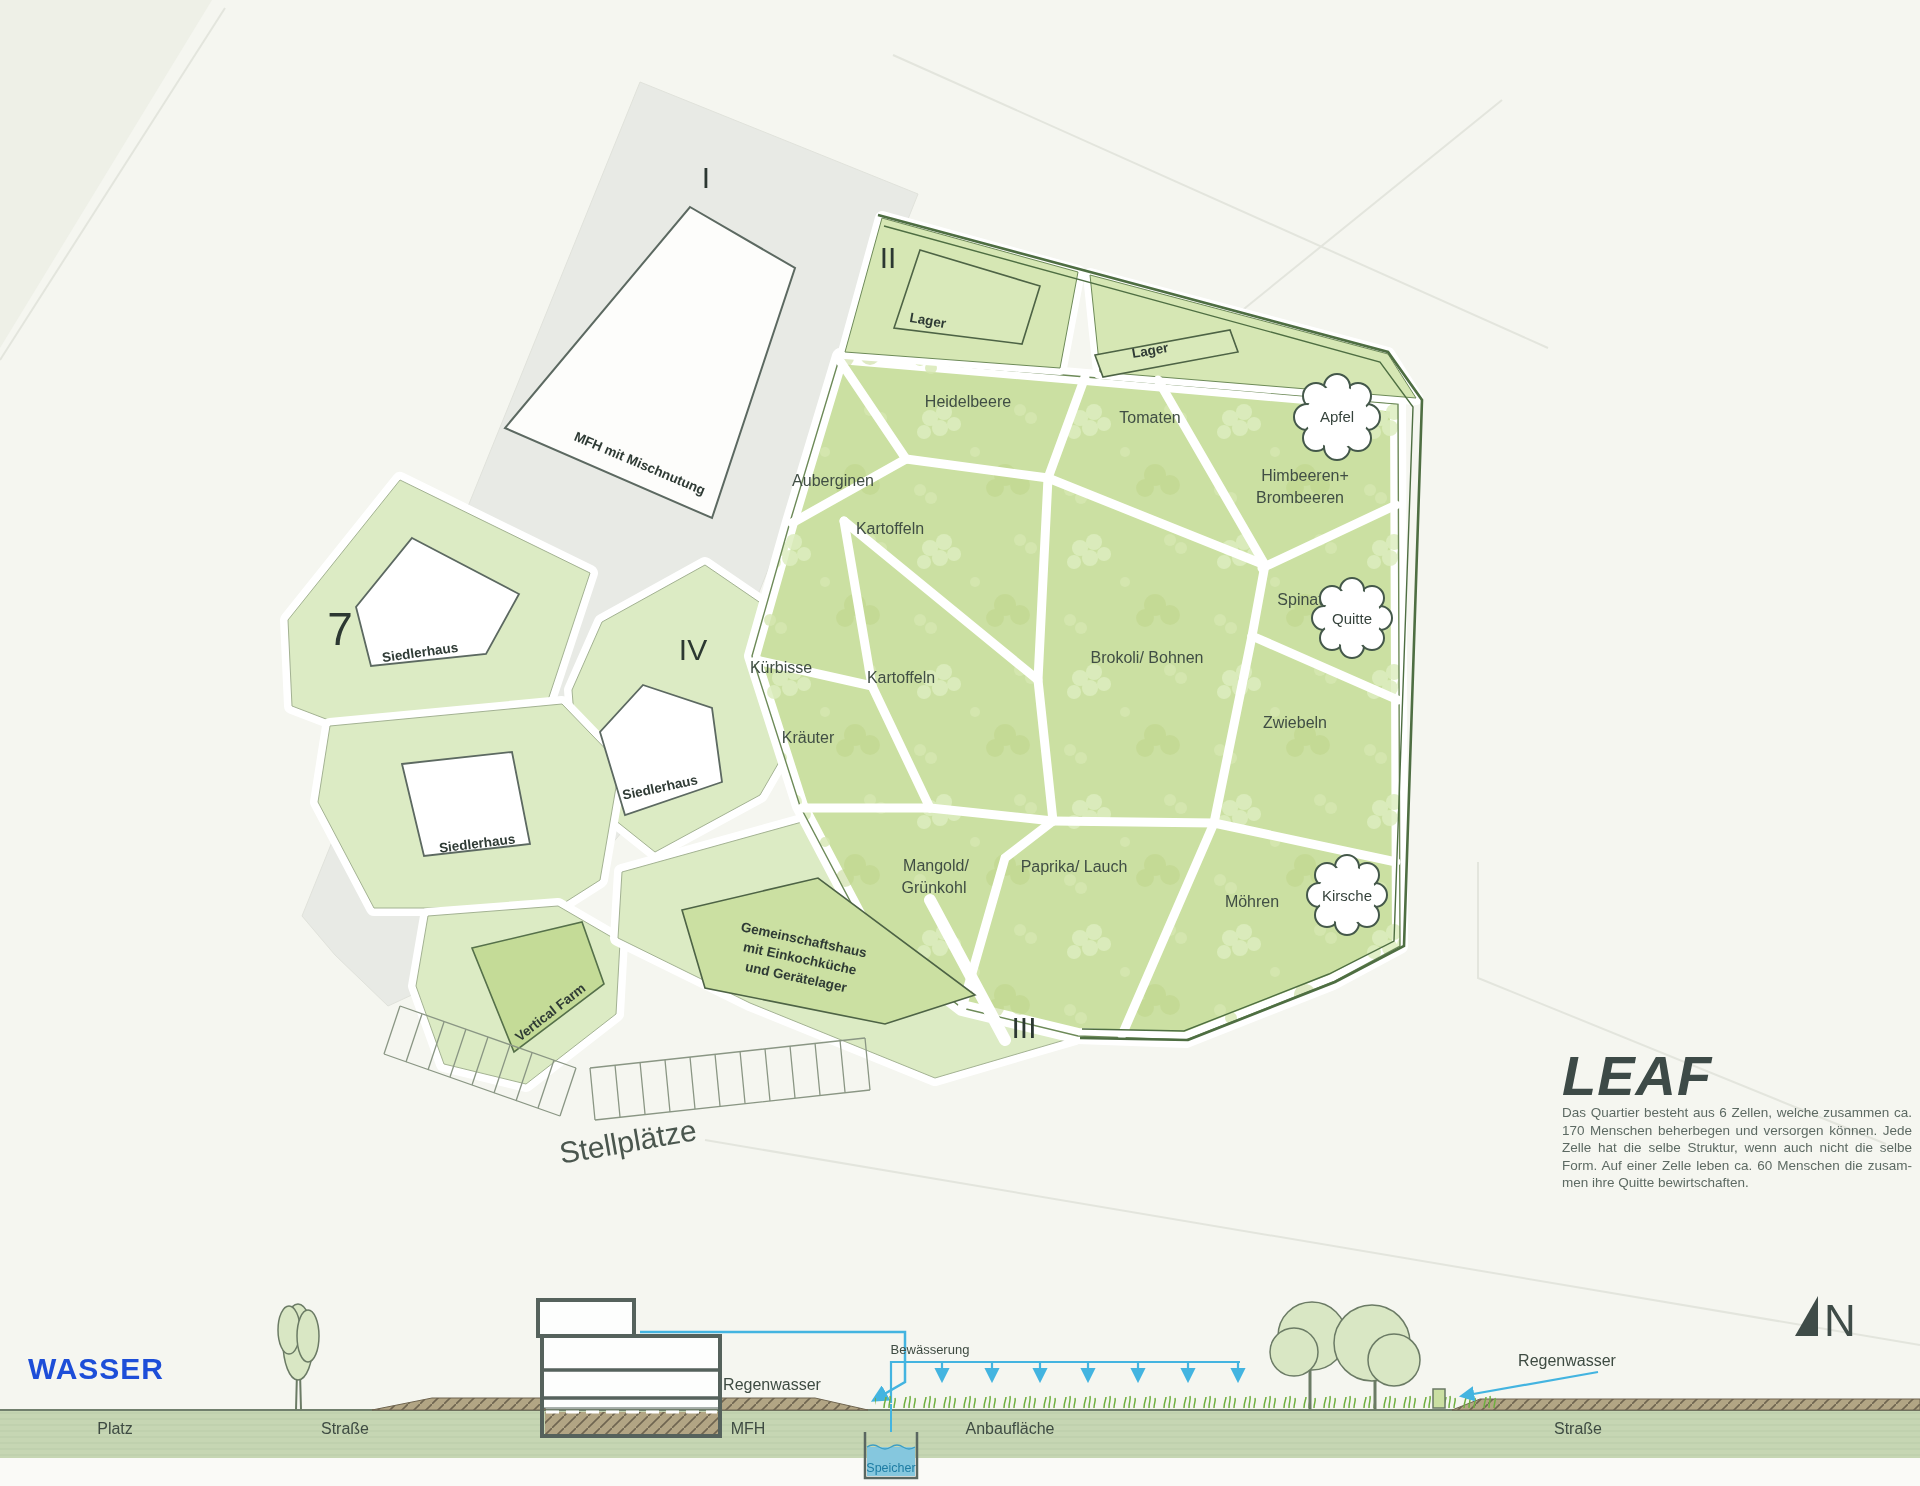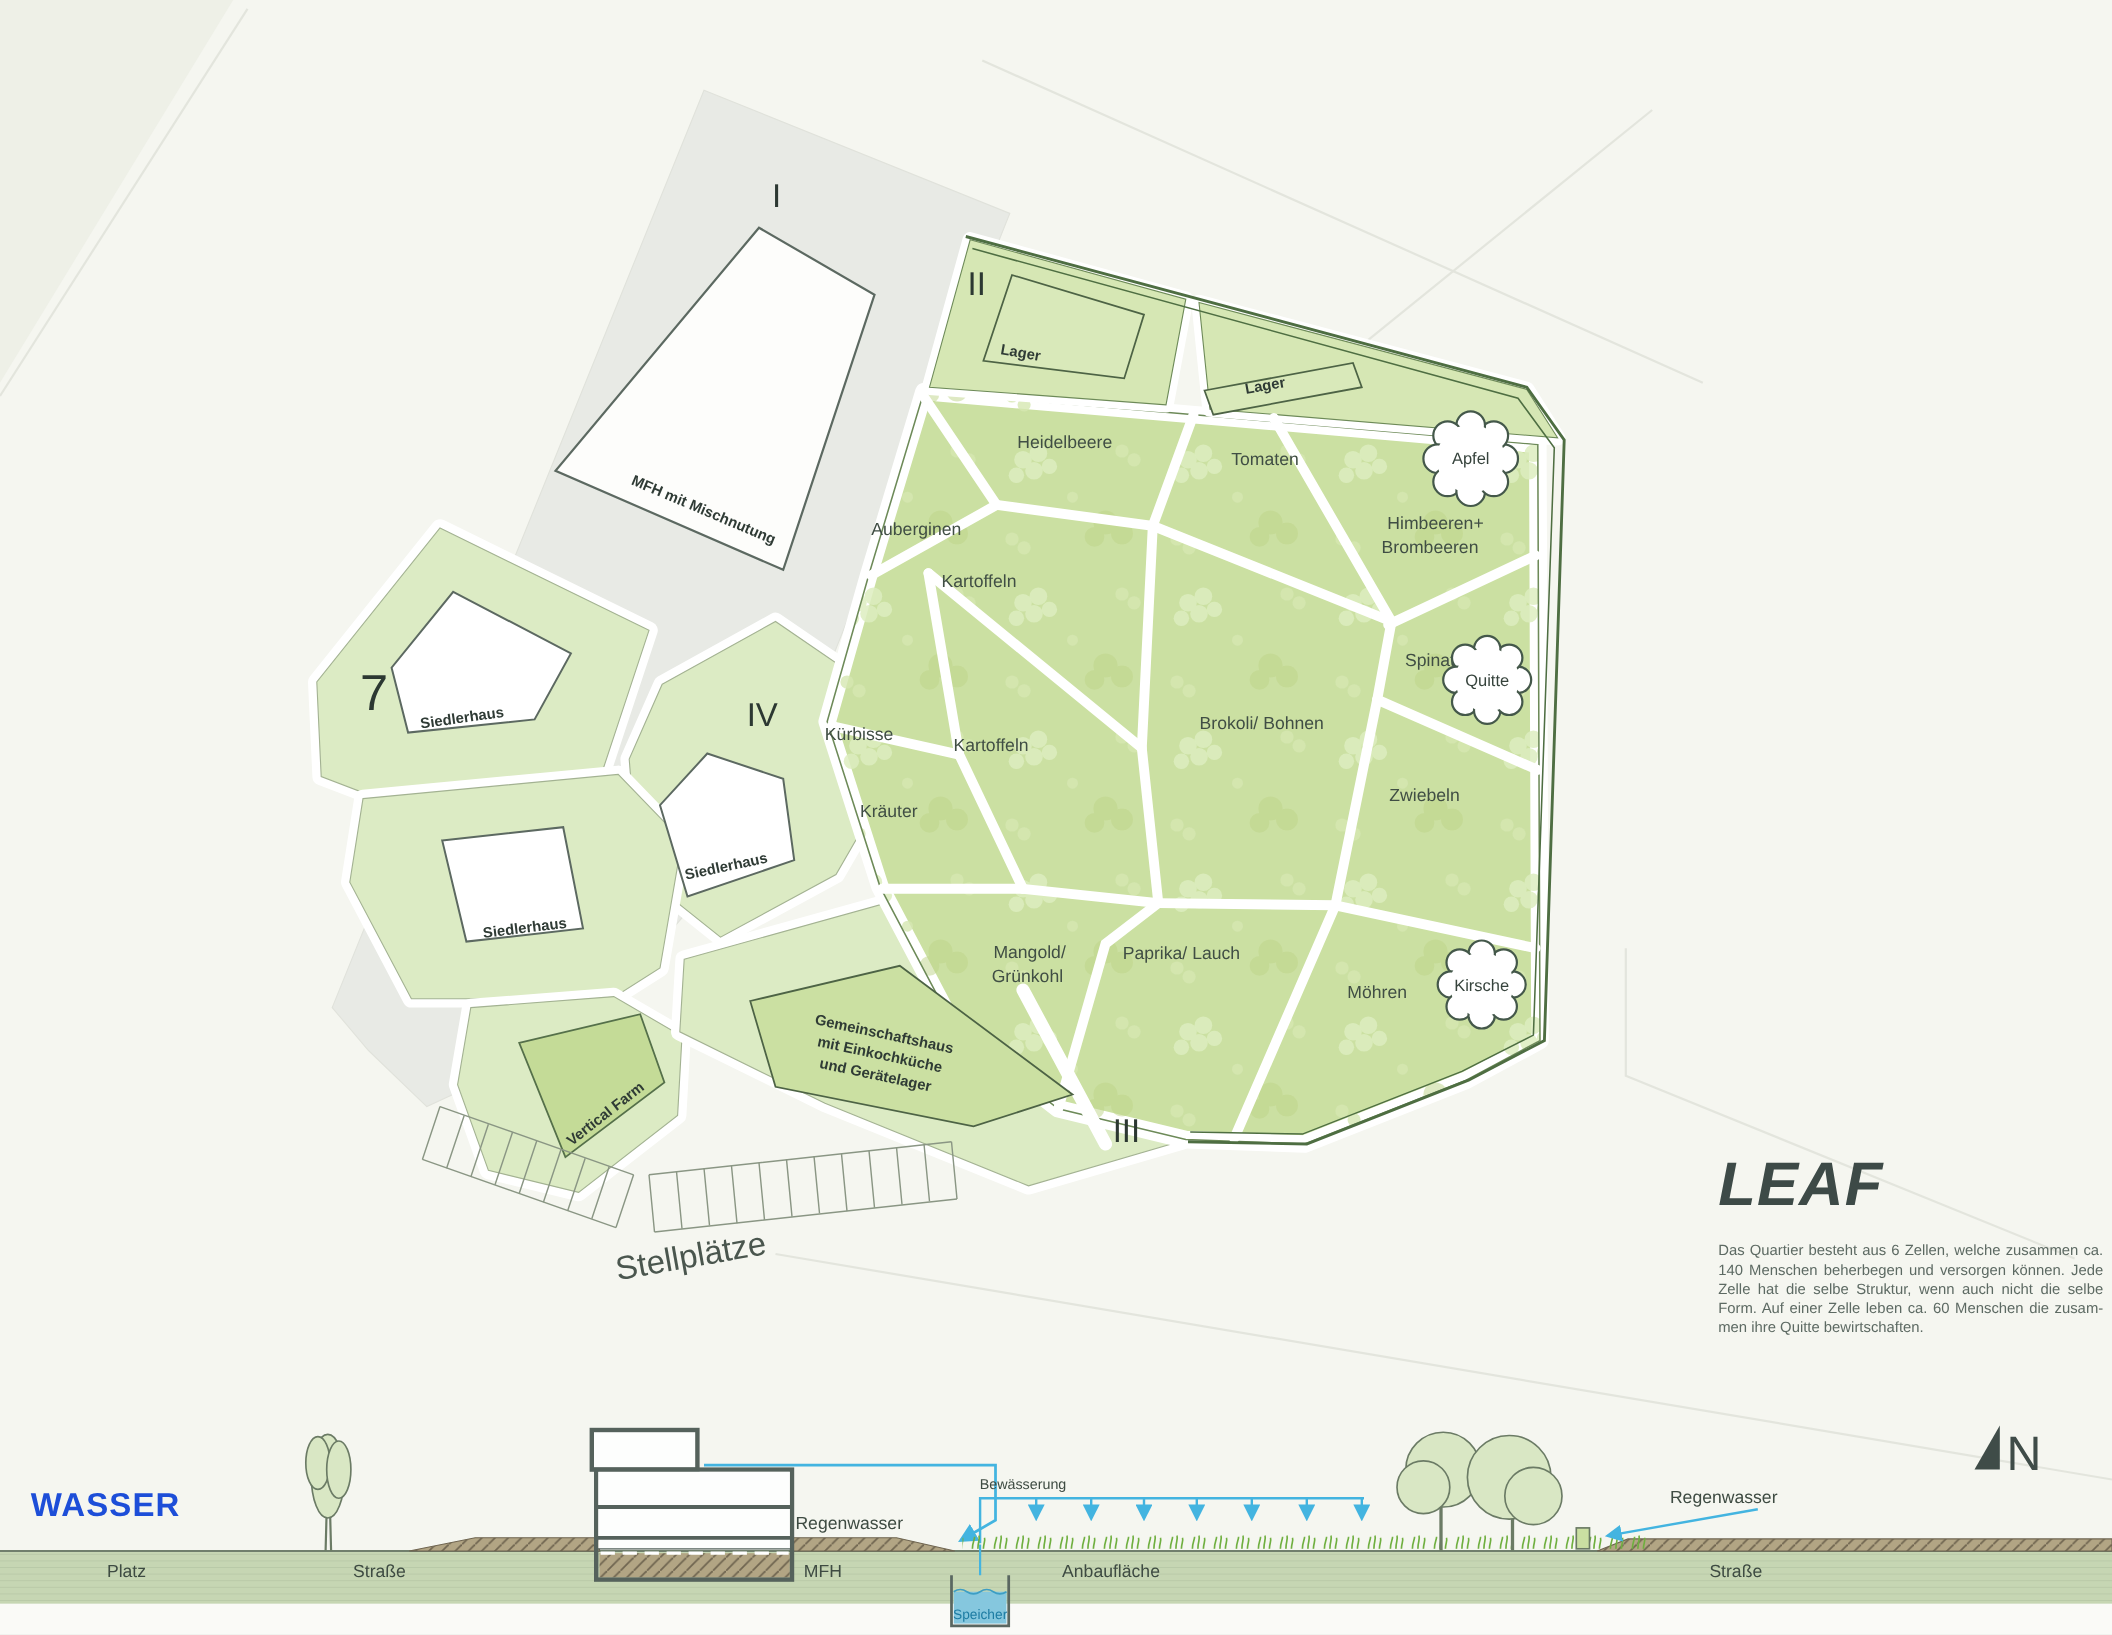--- a/index.html
+++ b/index.html
@@ -11,21 +11,21 @@
   .bldglabel{font-size:13.5px;font-weight:bold;fill:#2f3b35;}
   .zonelabel{font-size:30px;fill:#2c3832;}
   .seclabel{font-size:16px;fill:#3e4b42;}
   .cyanlabel{font-size:13px;fill:#3e4b42;}
   #titleblock{position:absolute;left:1562px;top:1048px;width:350px;color:#3d4a47;}
   #brandrow{display:flex;align-items:flex-end;}
   #brand{font-size:56px;font-weight:900;font-style:italic;letter-spacing:1px;line-height:1;}
   #subtitlewrap{margin-left:10px;}
   #subtitle{font-size:46px;font-weight:600;letter-spacing:8px;line-height:1.05;}
   #scale{font-size:17px;font-weight:bold;letter-spacing:1px;margin-top:-2px;}
-  #desc{margin-top:24px;font-size:13.5px;line-height:17.5px;color:#5d6a63;}
+  #desc{margin-top:0;font-size:13.5px;line-height:17.5px;color:#5d6a63;}
   #desc .jline{text-align:justify;text-align-last:justify;}
   #desc .lline{text-align:left;}
   #wasser{position:absolute;left:28px;top:1352px;font-size:30px;font-weight:bold;
           letter-spacing:1px;color:#1d4ed8;}
 </style>
 </head>
 <body>
 
 <div id="stage">
 
@@ -327,21 +327,21 @@
     <text x="1824" y="1336" font-size="44" fill="#3f4c48">N</text>
   </g>
 </svg>
 
 <div id="titleblock">
   <div id="brandrow">
     <div id="brand">LEAF</div>
   </div>
   <div id="desc">
     <div class="jline">Das Quartier besteht aus 6 Zellen, welche zusammen ca.</div>
-    <div class="jline">140 Menschen beherbegen und versorgen können. Jede</div>
+    <div class="jline">170 Menschen beherbegen und versorgen können. Jede</div>
     <div class="jline">Zelle hat die selbe Struktur, wenn auch nicht die selbe</div>
     <div class="jline">Form. Auf einer Zelle leben ca. 60 Menschen die zusam-</div>
     <div class="lline">men ihre Quitte bewirtschaften.</div>
   </div>
 </div>
 
 <div id="wasser">WASSER</div>
 
 </div>
 

